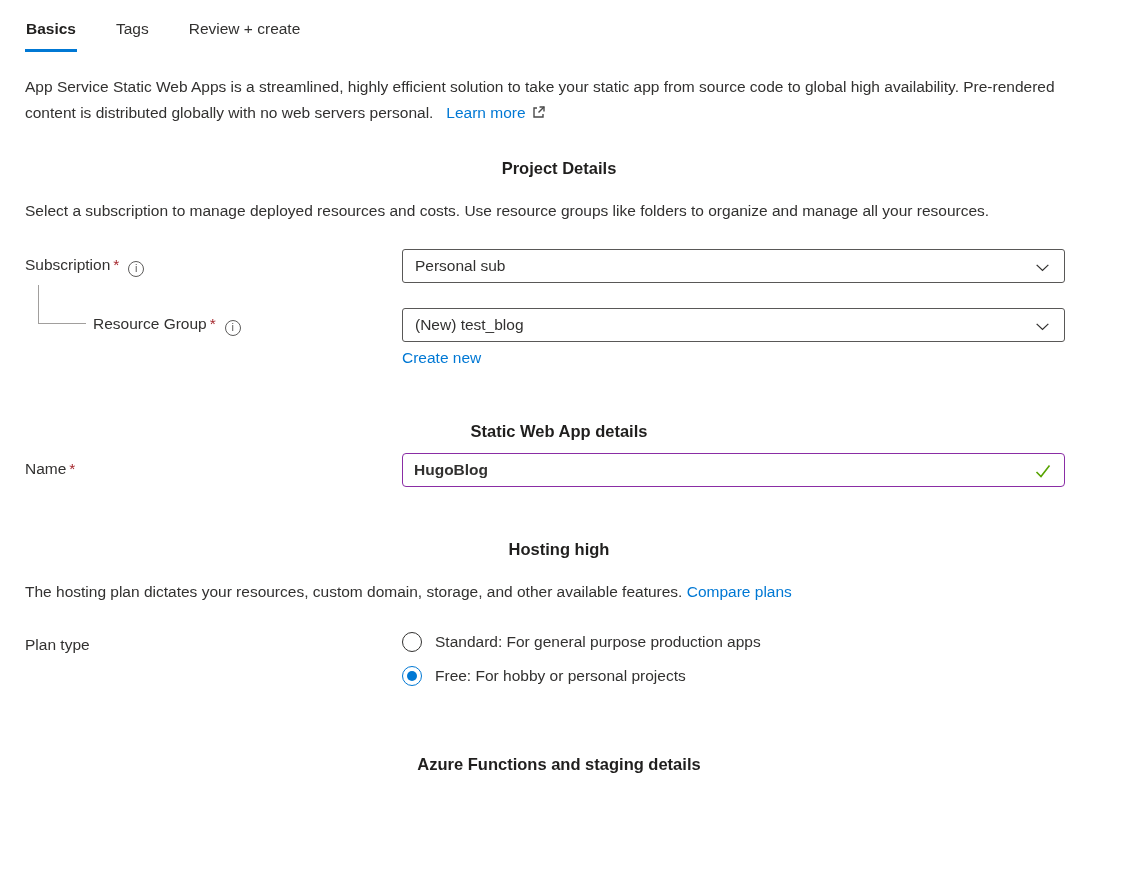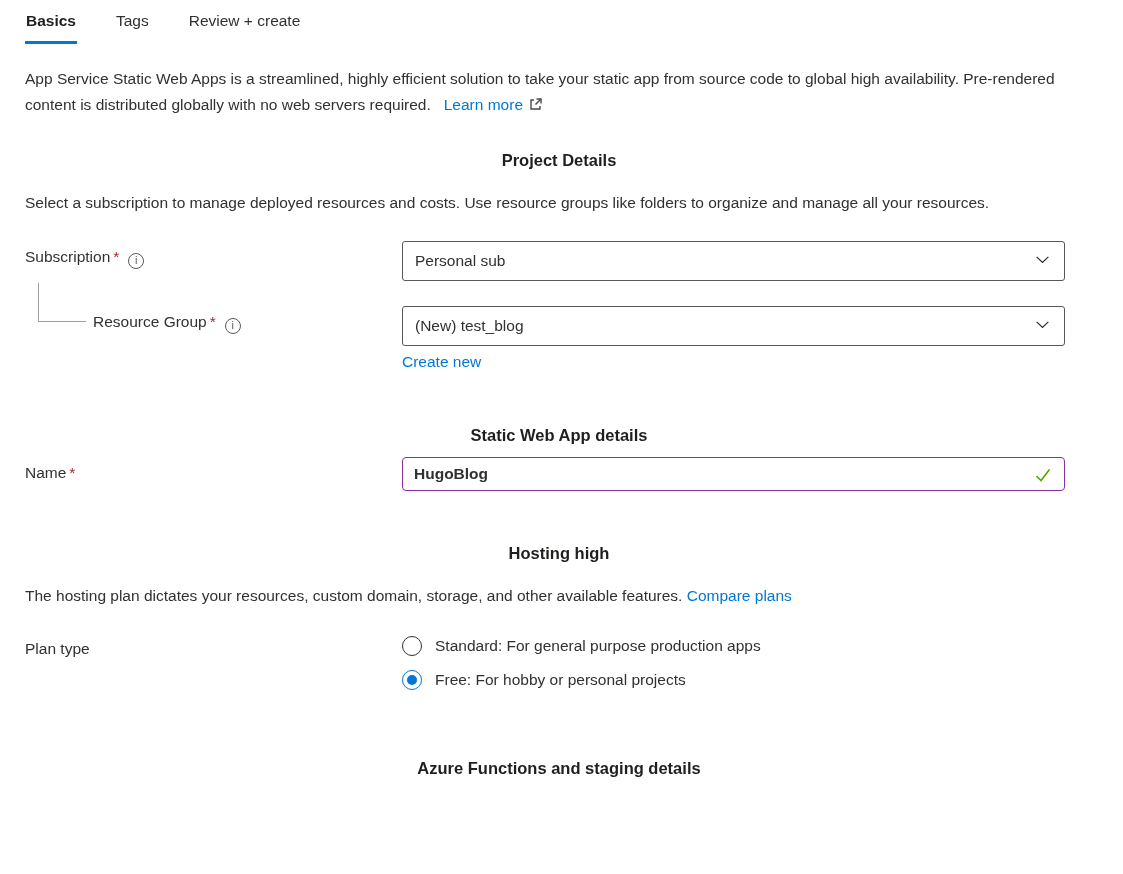--- a/index.html
+++ b/index.html
@@ -11,21 +11,21 @@
     --border:#595857;
     --connector:#a19f9d;
   }
   *{box-sizing:border-box;}
   html,body{margin:0;padding:0;background:#ffffff;}
   body{
     width:1123px;height:874px;overflow:hidden;
     font-family:"Liberation Sans","DejaVu Sans",sans-serif;
     color:var(--text);font-size:15.5px;
   }
-  .page{padding:10px 30px 0 25px;}
+  .page{padding:10px 30px 0 25px;margin-top:8px;}
 
   
   .tabs{display:flex;gap:38px;}
   .tab{padding:2px 1px 11px 1px;color:#323130;cursor:pointer;}
   .tab.active{font-weight:700;color:#201f1e;border-bottom:3px solid var(--accent);}
 
   
   .intro{margin-top:22px;line-height:26px;max-width:1045px;}
   .link{color:var(--accent);text-decoration:none;cursor:pointer;}
   .ext-icon{margin-left:5px;vertical-align:-2px;}
@@ -40,21 +40,21 @@
   .field-col{width:663px;flex:0 0 663px;}
   .req{color:var(--required);margin-left:3px;}
   .info-icon{
     display:inline-flex;width:16px;height:16px;border:1px solid #5c5b5a;border-radius:50%;
     align-items:center;justify-content:center;font-size:11px;line-height:1;color:#5c5b5a;
     margin-left:9px;vertical-align:-2px;cursor:pointer;
   }
 
   
   .dropdown{
-    position:relative;height:40px;width:100%;background:#fff;
+    position:relative;height:34px;width:100%;background:#fff;
     border:1px solid var(--border);border-radius:3px;
     display:flex;align-items:center;padding:0 44px 0 12px;cursor:pointer;
   }
   .dropdown.edited{border:1.5px solid var(--edited);border-radius:4px;}
   .chev{position:absolute;right:13px;top:9px;}
 
   
   .text-wrap{position:relative;width:100%;}
   .text-input{
     width:100%;height:34px;border:1.5px solid var(--edited);border-radius:4px;
@@ -99,21 +99,21 @@
 
 <div class="page">
 
   <div class="tabs">
     <div class="tab active">Basics</div>
     <div class="tab">Tags</div>
     <div class="tab">Review + create</div>
   </div>
 
   <div class="intro">
-    <span>App Service Static Web Apps is a streamlined, highly efficient solution to take your static app from source code to global high availability. Pre-rendered content is distributed globally with no web servers required.</span>
+    <span>App Service Static Web Apps is a streamlined, highly efficient solution to take your static app from source code to global high availability. Pre-rendered content is distributed globally with no web servers personal.</span>
     <span>&nbsp;</span>
     <a class="link">Learn more</a><span class="ext-icon"><svg width="15" height="15" viewBox="0 0 15 15">
           <path d="M6 3 H3 V12 H12 V9" fill="none" stroke="#4a4a4a" stroke-width="1.4"></path>
           <path d="M8.5 2 H13 V6.5" fill="none" stroke="#4a4a4a" stroke-width="1.4"></path>
           <path d="M13 2 L7.5 7.5" stroke="#4a4a4a" stroke-width="1.4"></path>
         </svg></span>
   </div>
 
   <div class="section-title mt-project">Project Details</div>
   <div class="section-desc">Select a subscription to manage deployed resources and costs. Use resource groups like folders to organize and manage all your resources.</div>

